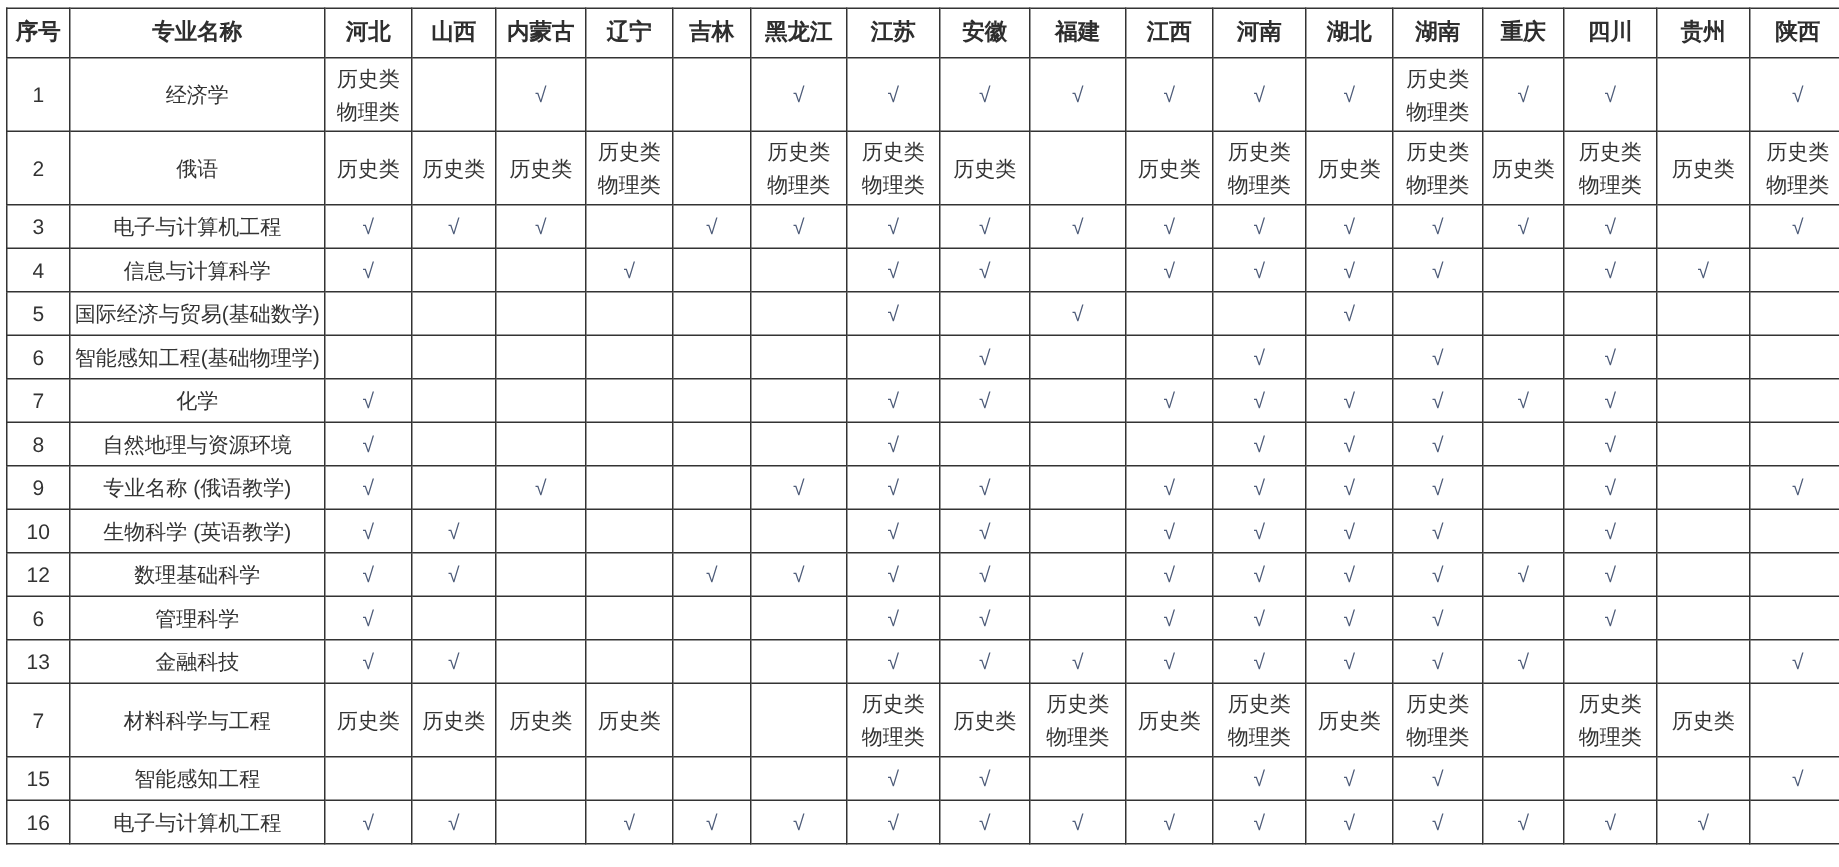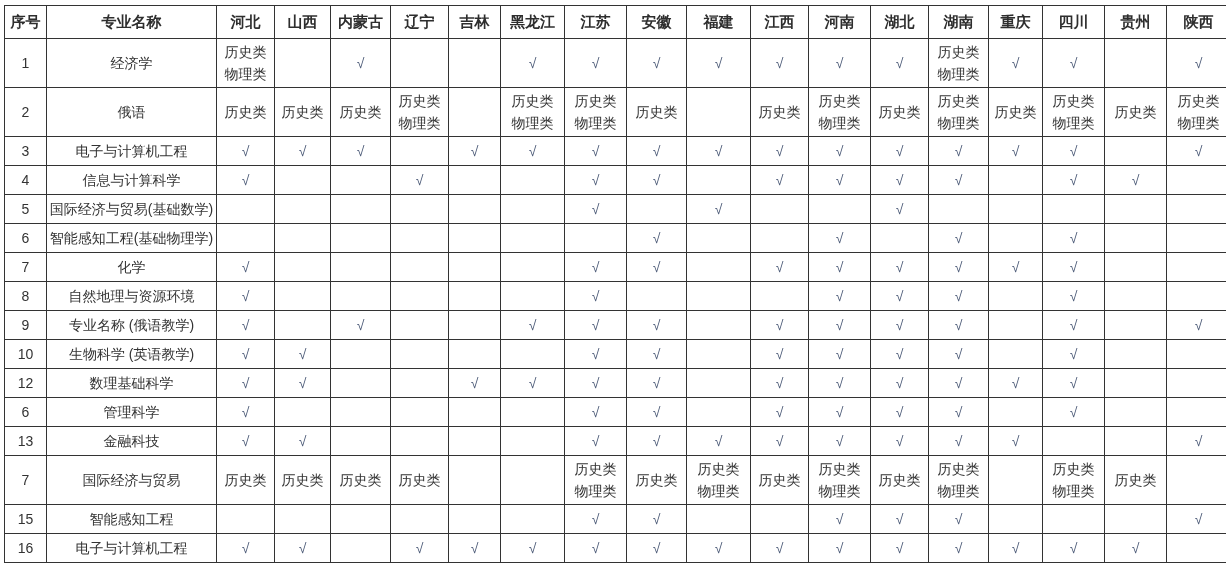--- a/index.html
+++ b/index.html
@@ -372,21 +372,21 @@
           <td class="check">√</td>
           <td class="check">√</td>
           <td class="check">√</td>
           <td class="check">√</td>
           <td></td>
           <td></td>
           <td class="check">√</td>
         </tr>
         <tr>
           <td class="row-no">7</td>
-          <td>国际经济与贸易</td>
+          <td>材料科学与工程</td>
           <td>历史类</td>
           <td>历史类</td>
           <td>历史类</td>
           <td>历史类</td>
           <td></td>
           <td></td>
           <td>历史类
 物理类</td>
           <td>历史类</td>
           <td>历史类

